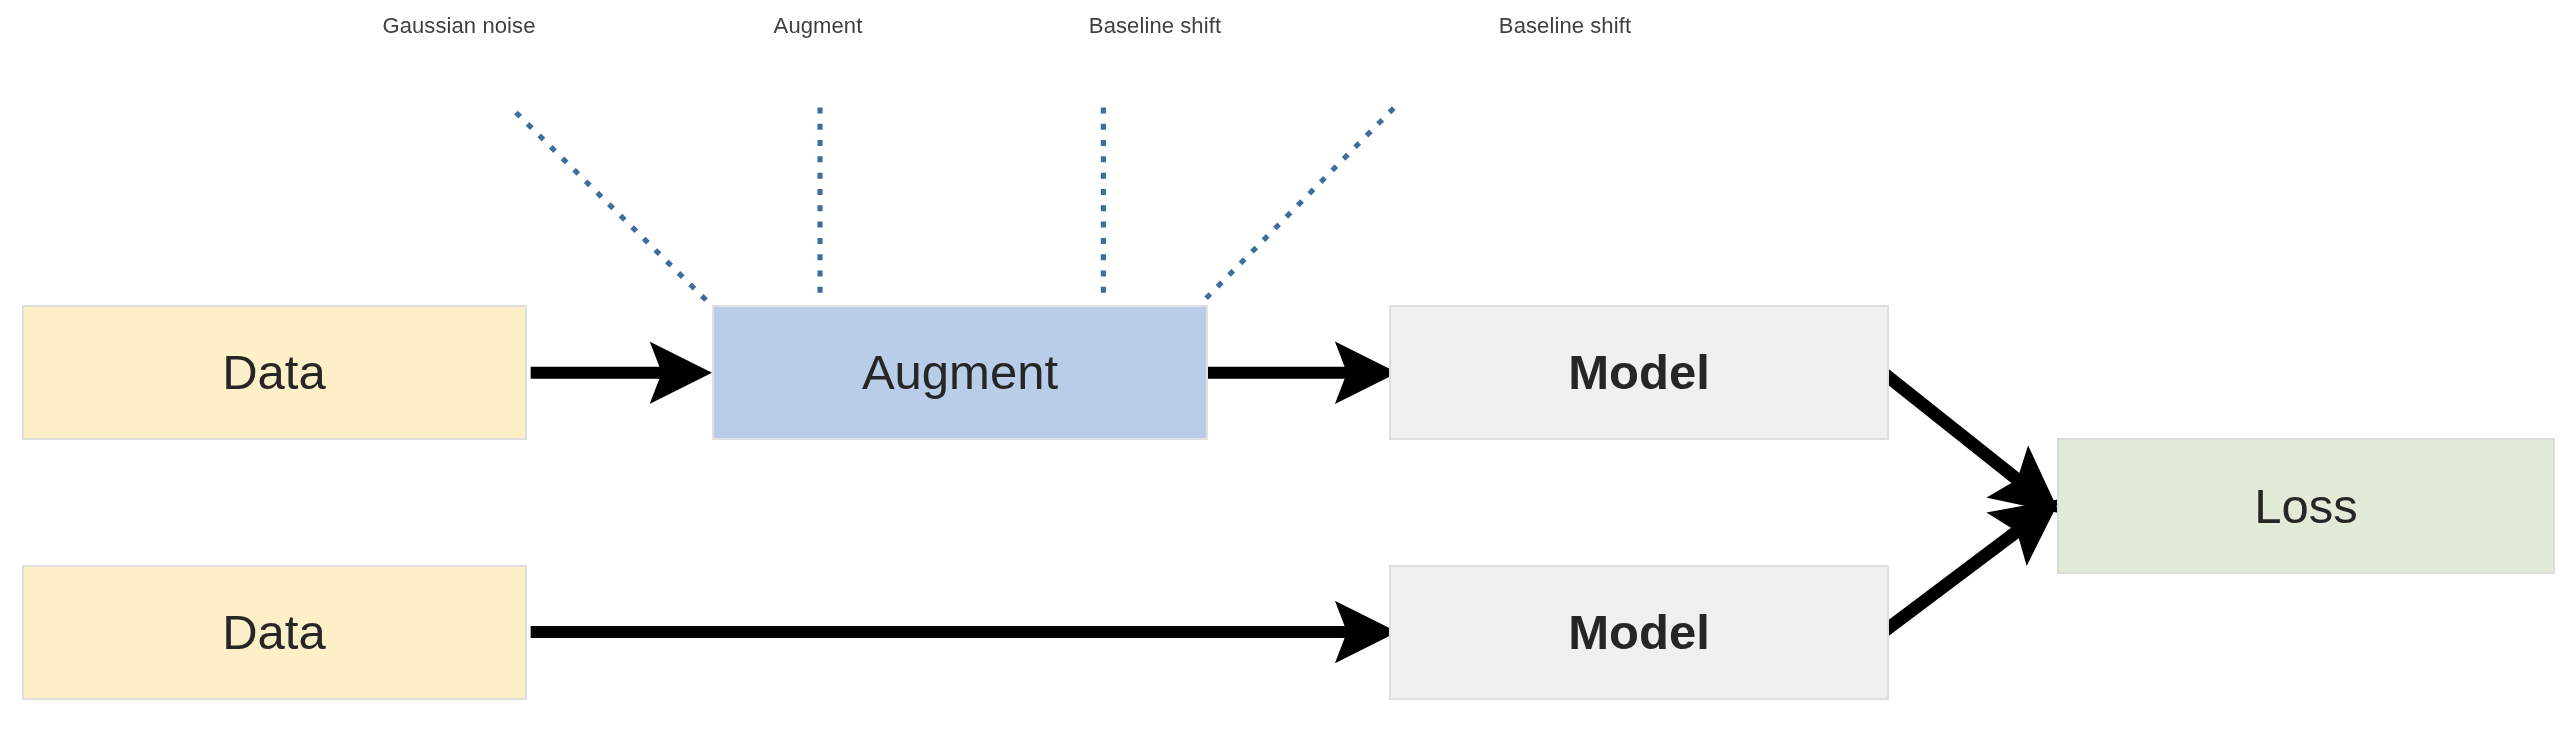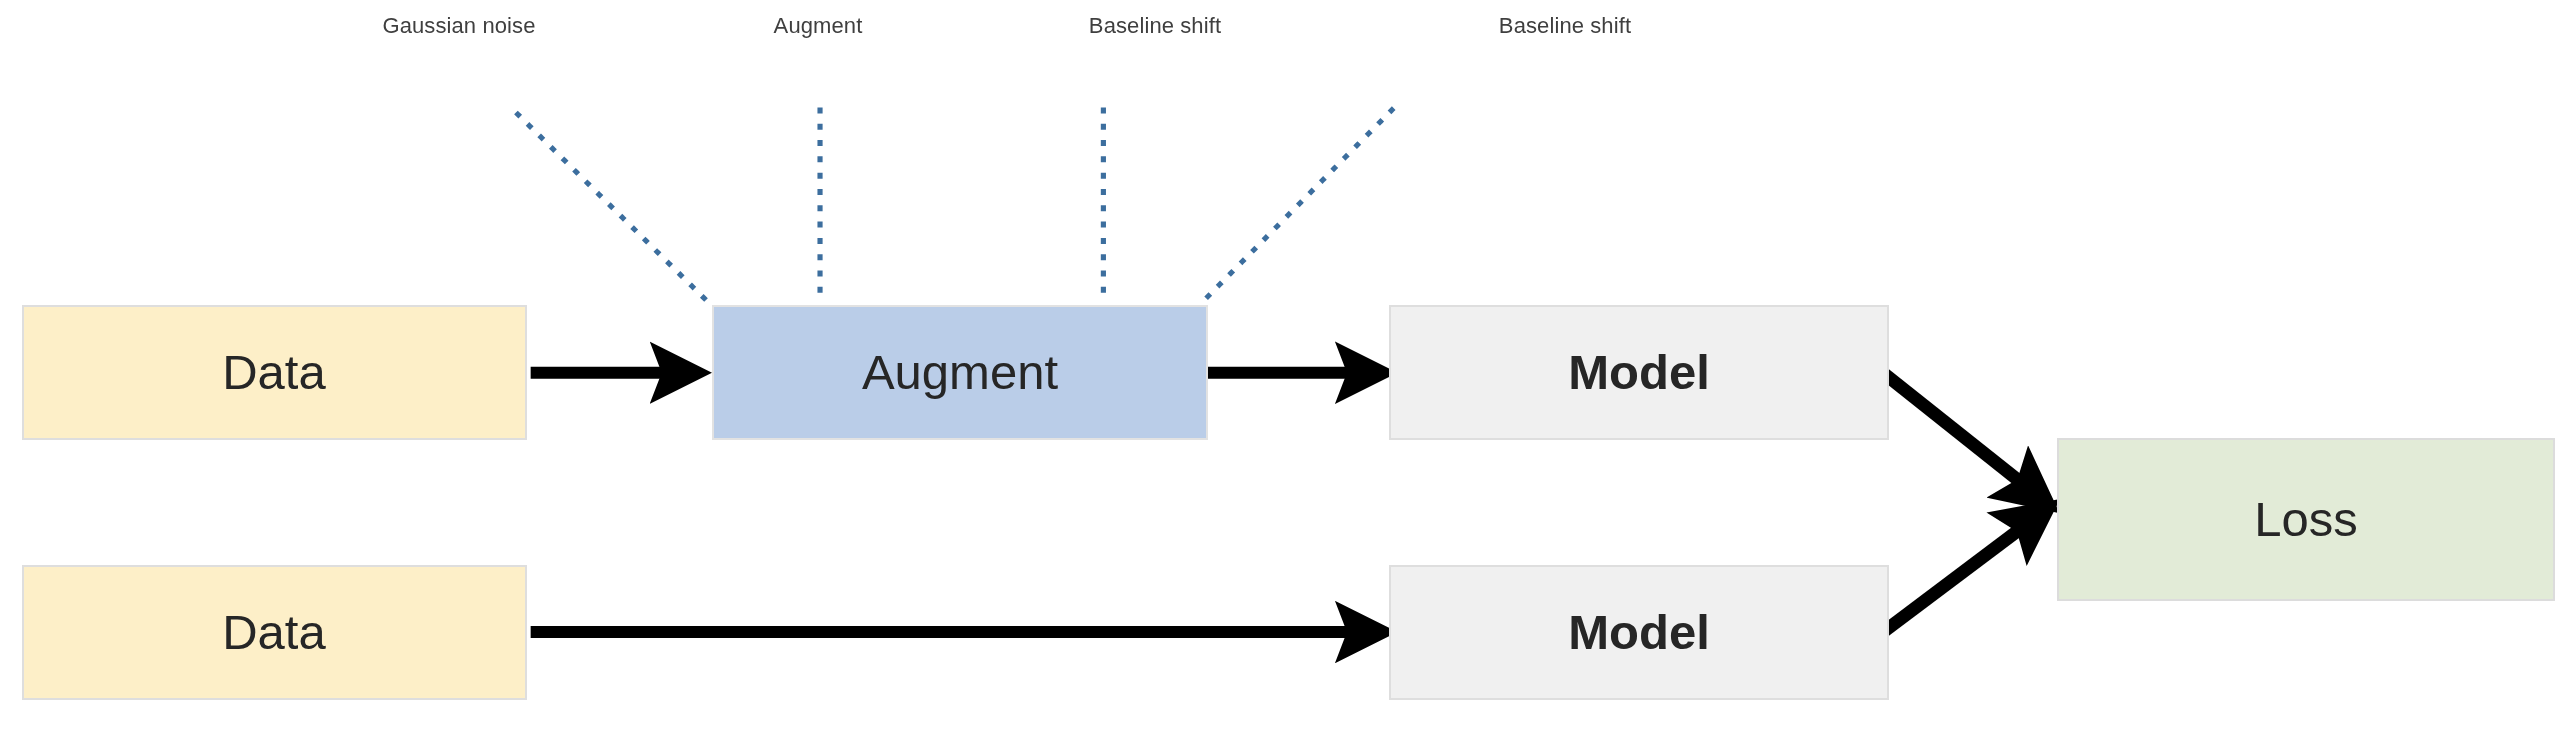--- a/index.html
+++ b/index.html
@@ -98,21 +98,21 @@
   </div>
 
   <div class="box box-augment" style="left:712px;top:305px;width:496px;height:135px;">
     <span>Augment</span>
   </div>
 
   <div class="box box-model" style="left:1389px;top:305px;width:500px;height:135px;">
     <span>Model</span>
   </div>
 
-  <div class="box box-loss" style="left:2057px;top:438px;width:498px;height:163px;">
+  <div class="box box-loss" style="left:2057px;top:438px;width:498px;height:136px;">
     <span>Loss</span>
   </div>
 
   <div class="box box-data" style="left:21.5px;top:565px;width:505px;height:135px;">
     <span>Data</span>
   </div>
 
   <div class="box box-model" style="left:1389px;top:565px;width:500px;height:135px;">
     <span>Model</span>
   </div>

